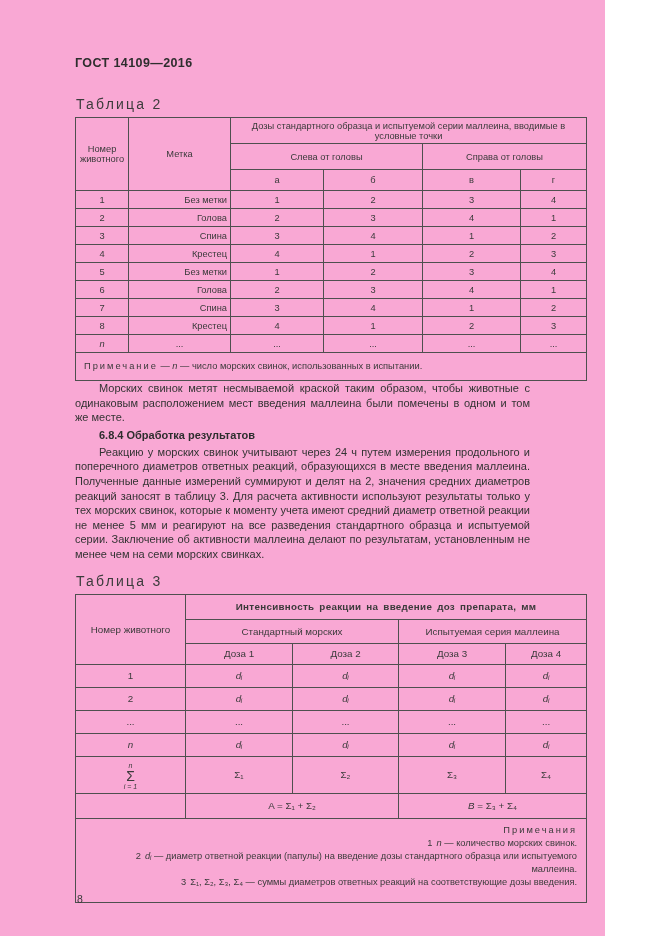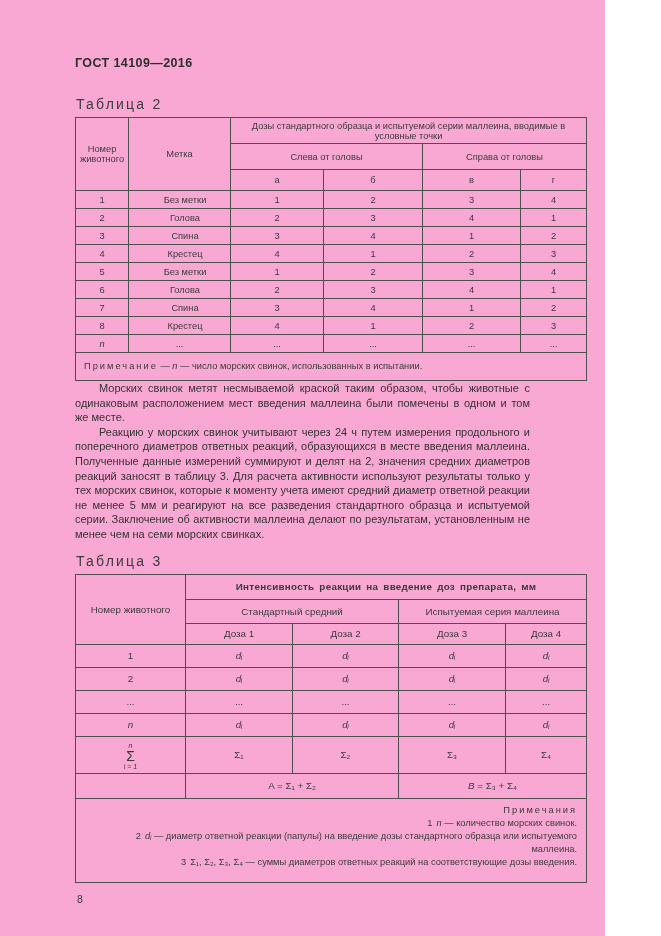--- a/index.html
+++ b/index.html
@@ -13,21 +13,21 @@
   .tcaption { font-size:14px; letter-spacing:2.2px; margin:0 0 5px 1px; color:#3c3c3c; }
 
   table { border-collapse:collapse; table-layout:fixed; width:511px; border:1.5px solid #4a4a4a; }
   th,td { border:1px solid #4f4f4f; font-weight:normal; text-align:center; vertical-align:middle; padding:1px 3px; color:#3a3a3a; }
 
   .t2 { font-size:9.3px; }
   .t2 thead tr.h1 { height:26px; }
   .t2 thead tr.h2 { height:26px; }
   .t2 thead tr.h3 { height:21px; }
   .t2 tbody tr { height:18px; }
-  .t2 td.mark { text-align:center; padding-left:14px; }
+  .t2 td.mark { text-align:right; padding-left:14px; }
   .t2 .note-cell { text-align:left; padding:5px 8px 6px 8px; height:16px; }
 
   .t3 { font-size:9.8px; }
   .t3 thead tr.h1 { height:25px; }
   .t3 thead tr.h2 { height:24px; }
   .t3 thead tr.h3 { height:21px; }
   .t3 tbody tr.drow { height:23px; }
   .t3 tr.sum-row { height:37px; }
   .t3 tr.formula-row { height:25px; }
   .t3 .notes-cell { text-align:right; padding:5px 9px 13px 9px; }
@@ -161,39 +161,40 @@
       </tr>
       <tr>
         <td class="note-cell" colspan="6">
           <span class="spaced">Примечание</span><span> — </span><span class="it">n</span><span> — число морских свинок, использованных в испытании.</span>
         </td>
       </tr>
     </tbody>
   </table>
 
   <p class="para para-first">Морских свинок метят несмываемой краской таким образом, чтобы животные с одинаковым расположением мест введения маллеина были помечены в одном и том же месте.</p>
+  <p class="h684">6.8.4 Обработка результатов</p>
   <p class="para">Реакцию у морских свинок учитывают через 24 ч путем измерения продольного и поперечного диаметров ответных реакций, образующихся в месте введения маллеина. Полученные данные измерений суммируют и делят на 2, значения средних диаметров реакций заносят в таблицу 3. Для расчета активности используют результаты только у тех морских свинок, которые к моменту учета имеют средний диаметр ответной реакции не менее 5 мм и реагируют на все разведения стандартного образца и испытуемой серии. Заключение об активности маллеина делают по результатам, установленным не менее чем на семи морских свинках.</p>
 
   <p class="tcaption sec3">Таблица 3</p>
 
   <table class="t3">
     <colgroup>
       <col style="width:110px">
         <col style="width:107px">
         <col style="width:106px">
         <col style="width:107px">
         <col style="width:81px">
     </colgroup>
     <thead>
       <tr class="h1">
         <th rowspan="3">Номер животного</th>
         <th colspan="4" class="wide-head">Интенсивность реакции на введение доз препарата, мм</th>
       </tr>
       <tr class="h2">
-        <th colspan="2">Стандартный средний</th>
+        <th colspan="2">Стандартный морских</th>
         <th colspan="2">Испытуемая серия маллеина</th>
       </tr>
       <tr class="h3">
         <th>Доза 1</th>
         <th>Доза 2</th>
         <th>Доза 3</th>
         <th>Доза 4</th>
       </tr>
     </thead>
     <tbody>

